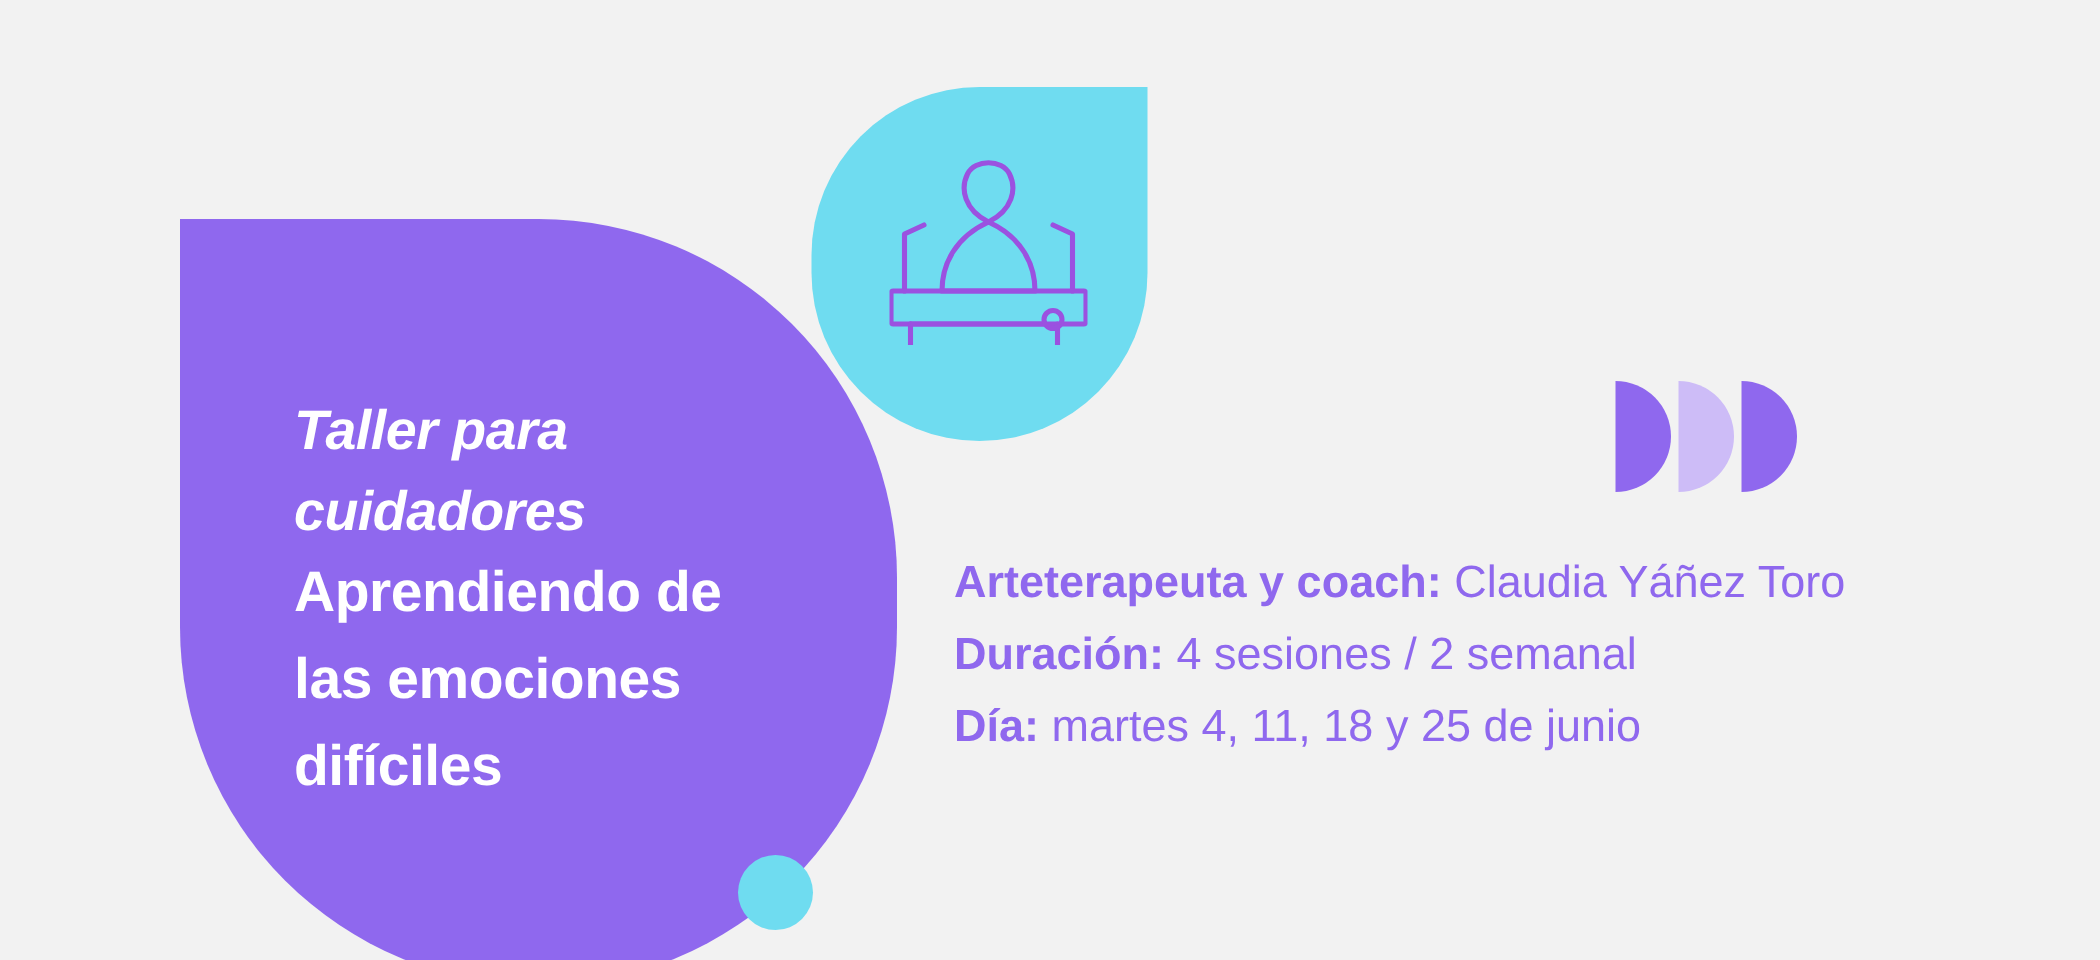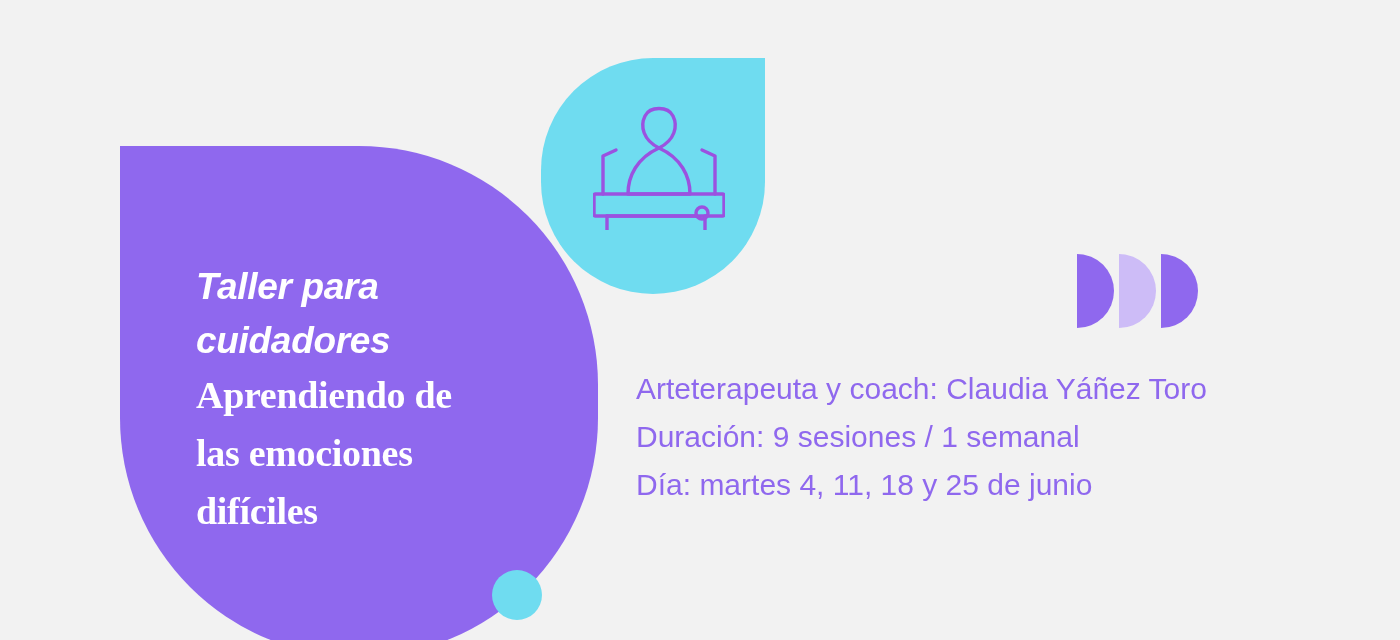--- a/index.html
+++ b/index.html
@@ -83,38 +83,37 @@
     white-space: pre-line;
   }
   .headline-title {
     font-style: normal;
     font-weight: 700;
     font-size: 38px;
     line-height: 1.52;
     letter-spacing: -0.3px;
     margin: 0;
     white-space: pre-line;
-    font-family: Liberation Serif, serif;
   }
 
   
   .details {
     position: absolute;
     left: 636px;
     top: 333px;
     width: 700px;
   }
   .detail-line {
     font-size: 30px;
     line-height: 48px;
     color: #8f68ee;
     white-space: nowrap;
   }
   .detail-label {
-    font-weight: 400;
+    font-weight: 700;
     color: #8f68ee;
   }
   .detail-value {
     font-weight: 400;
     color: #8f68ee;
     text-align: center;
   }
 
   
   .logo-mark {
@@ -176,21 +175,21 @@
 difíciles</div>
   </div>
 
   <div class="details">
     <div class="detail-line">
       <span class="detail-label">Arteterapeuta y coach:</span>
       <span class="detail-value">Claudia Yáñez Toro</span>
     </div>
     <div class="detail-line">
       <span class="detail-label">Duración:</span>
-      <span class="detail-value">9 sesiones / 1 semanal</span>
+      <span class="detail-value">4 sesiones / 2 semanal</span>
     </div>
     <div class="detail-line">
       <span class="detail-label">Día:</span>
       <span class="detail-value">martes 4, 11, 18 y 25 de junio</span>
     </div>
   </div>
 
   <div class="logo-mark">
     <div class="logo-half dark"></div>
     <div class="logo-half light"></div>

